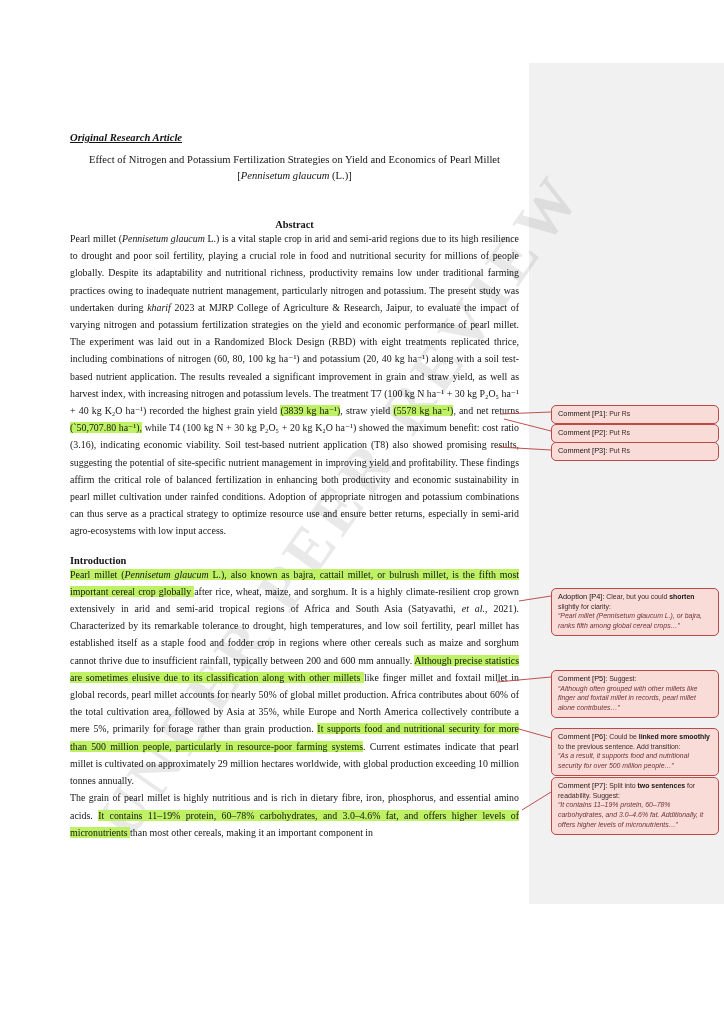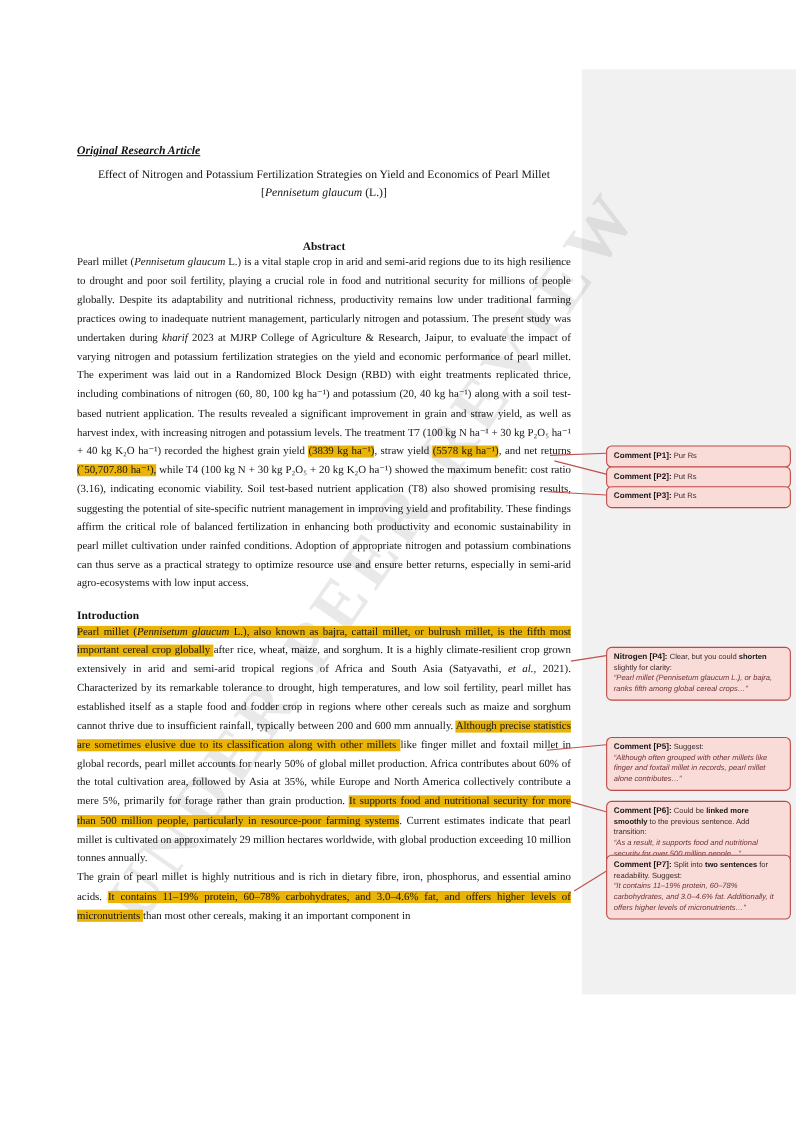--- a/index.html
+++ b/index.html
@@ -30,30 +30,30 @@
   }
   .heading-center { margin-top:36px; text-align:center; font-weight:bold; font-size:10.4px; }
   .heading-left   { margin-top:15px; font-weight:bold; font-size:10.4px; }
   p.body { margin:0; text-align:justify; font-size:9.9px; line-height:17.2px; }
   .m-abstract { margin-top:7px; }
   .m-keywords { margin-top:12px; line-height:15.5px; }
   .m-intro    { margin-top:10px; }
   .m-para2    { margin-top:14px; }
   .it { font-style:italic; }
   .bd { font-weight:bold; }
-  .hl { background:#eab308; }
+  .hl { background:#bef264; }
   .comment {
     position:absolute; left:551px; width:168px; box-sizing:border-box;
     background:#f9dbd8; border:1.3px solid #bb4a47; border-radius:5px;
     padding:3px 5px 4px 6px;
     font-family:"Liberation Sans","DejaVu Sans",sans-serif;
     font-size:6.9px; line-height:9.7px; color:#3a2a2a;
     white-space:pre-wrap;
   }
-  .comment .lbl { font-weight:bold; color:#151515; font-size:7.4px; }
+  .comment .lbl { font-weight:normal; color:#151515; font-size:7.4px; }
   .comment .it  { font-style:italic; color:#6e3434; }
   .comment .bd  { font-weight:bold; color:#151515; }
   #leader-lines { position:absolute; left:0; top:0; pointer-events:none; }
 </style>
 </head>
 <body>
 
 <div class="markup-pane"></div>
 
 <div class="watermark">UNDER PEER REVIEW</div>
@@ -69,21 +69,21 @@
   <div id="intro-slot">
       <p class="body m-intro"><span class="hl">Pearl millet (</span><span class="it hl">Pennisetum glaucum</span><span class="hl"> L.), also known as bajra, cattail millet, or bulrush millet, is the fifth most important cereal crop globally </span><span>after rice, wheat, maize, and sorghum. It is a highly climate-resilient crop grown extensively in arid and semi-arid tropical regions of Africa and South Asia (Satyavathi, </span><span class="it">et al.</span><span>, 2021). Characterized by its remarkable tolerance to drought, high temperatures, and low soil fertility, pearl millet has established itself as a staple food and fodder crop in regions where other cereals such as maize and sorghum cannot thrive due to insufficient rainfall, typically between 200 and 600 mm annually. </span><span class="hl">Although precise statistics are sometimes elusive due to its classification along with other millets </span><span>like finger millet and foxtail millet in global records, pearl millet accounts for nearly 50% of global millet production. Africa contributes about 60% of the total cultivation area, followed by Asia at 35%, while Europe and North America collectively contribute a mere 5%, primarily for forage rather than grain production. </span><span class="hl">It supports food and nutritional security for more than 500 million people, particularly in resource-poor farming systems</span><span>. Current estimates indicate that pearl millet is cultivated on approximately 29 million hectares worldwide, with global production exceeding 10 million tonnes annually.</span></p>
       <p class="body m-para2"><span>The grain of pearl millet is highly nutritious and is rich in dietary fibre, iron, phosphorus, and essential amino acids. </span><span class="hl">It contains 11–19% protein, 60–78% carbohydrates, and 3.0–4.6% fat, and offers higher levels of micronutrients </span><span>than most other cereals, making it an important component in</span></p>
     </div>
 </div>
 
 <div id="comments-layer">
     <div class="comment" style="top: 405px;"><span class="lbl">Comment [P1]:</span><span> Pur Rs</span></div>
     <div class="comment" style="top: 424px;"><span class="lbl">Comment [P2]:</span><span> Put Rs</span></div>
     <div class="comment" style="top: 442px;"><span class="lbl">Comment [P3]:</span><span> Put Rs</span></div>
-    <div class="comment" style="top: 588px;"><span class="lbl">Nitrogen [P4]:</span><span> Clear, but you could </span><span class="bd">shorten</span><span> slightly for clarity:
+    <div class="comment" style="top: 588px;"><span class="lbl">Adoption [P4]:</span><span> Clear, but you could </span><span class="bd">shorten</span><span> slightly for clarity:
 </span><span class="it">“Pearl millet (Pennisetum glaucum L.), or bajra, ranks fifth among global cereal crops…”</span></div>
     <div class="comment" style="top: 670px;"><span class="lbl">Comment [P5]:</span><span> Suggest:
 </span><span class="it">“Although often grouped with other millets like finger and foxtail millet in records, pearl millet alone contributes…”</span></div>
     <div class="comment" style="top: 728px;"><span class="lbl">Comment [P6]:</span><span> Could be </span><span class="bd">linked more smoothly</span><span> to the previous sentence. Add transition:
 </span><span class="it">“As a result, it supports food and nutritional security for over 500 million people…”</span></div>
     <div class="comment" style="top: 777px;"><span class="lbl">Comment [P7]:</span><span> Split into </span><span class="bd">two sentences</span><span> for readability. Suggest:
 </span><span class="it">“It contains 11–19% protein, 60–78% carbohydrates, and 3.0–4.6% fat. Additionally, it offers higher levels of micronutrients…”</span></div>
   </div>
 
 <svg id="leader-lines" width="724" height="1024">

